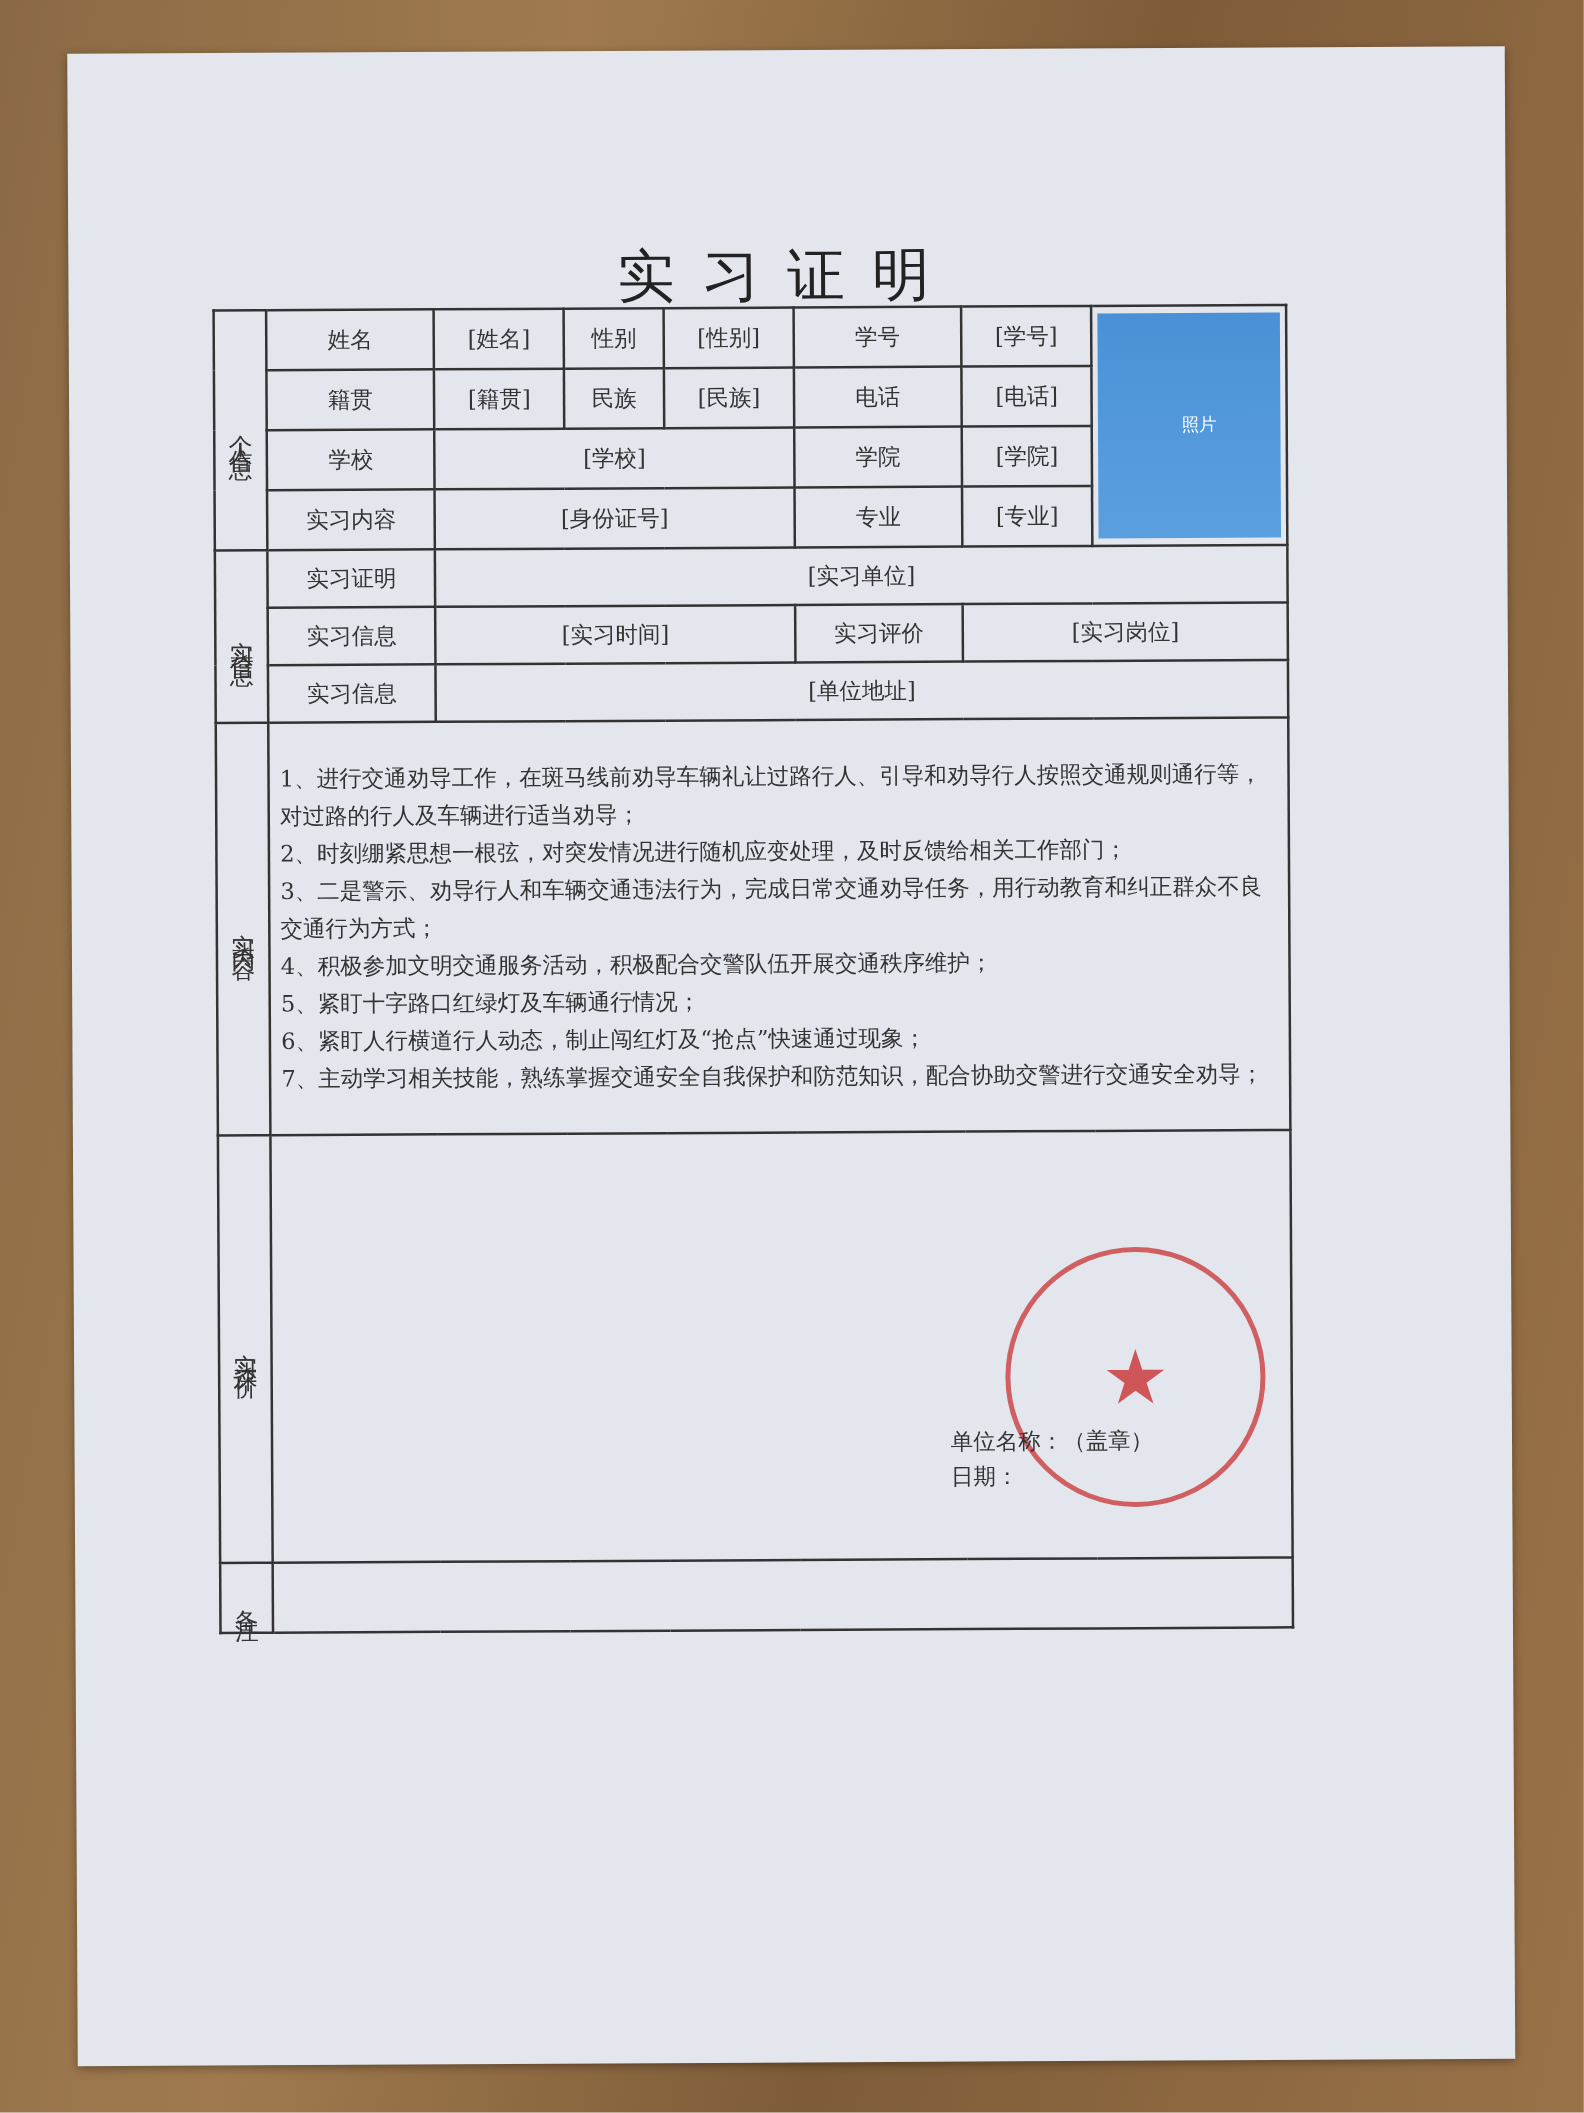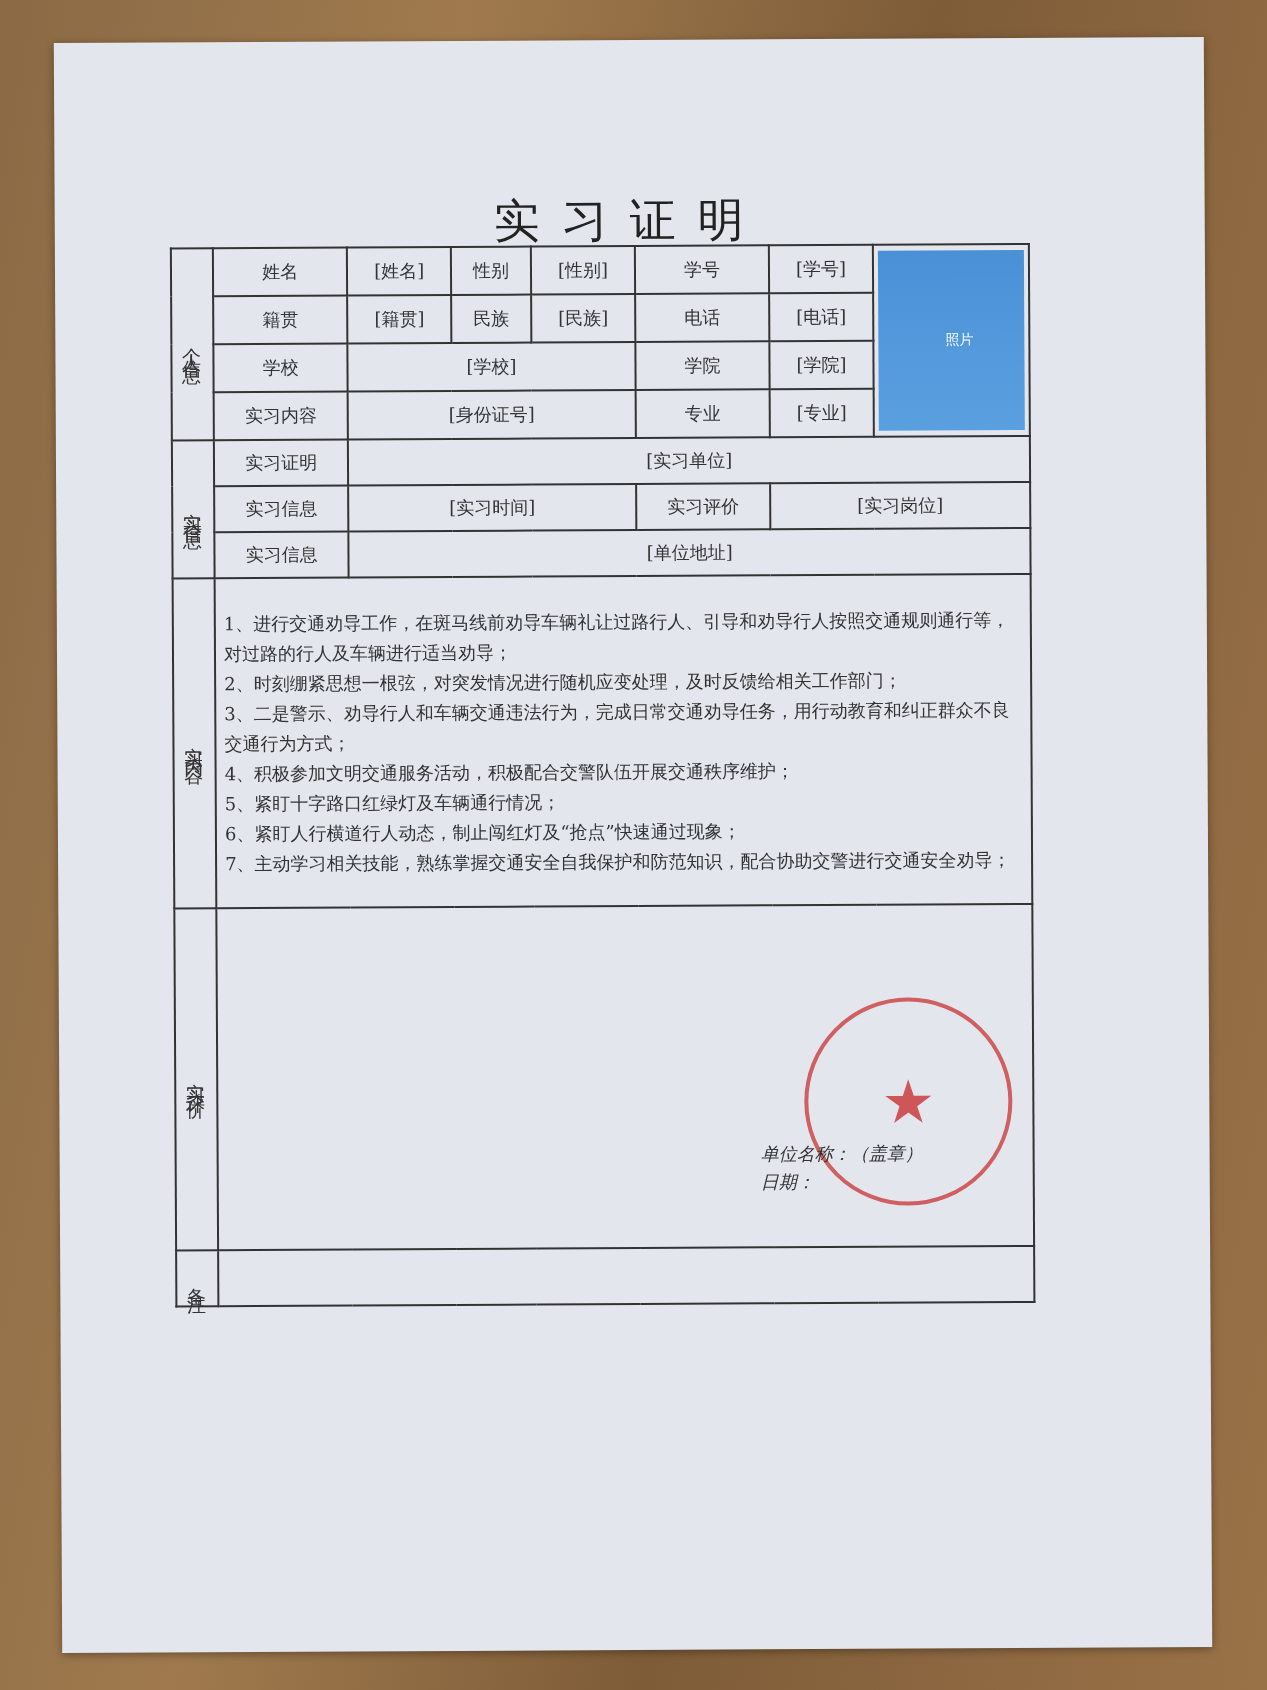--- a/index.html
+++ b/index.html
@@ -35,21 +35,21 @@
     color:#fff; font-size:14px;padding-left:16px;
   }
   .content { text-align:left !important; padding:30px 8px 20px !important; line-height:30px; font-size:18px; vertical-align:top; }
   .eval { position:relative; height:340px; }
   .seal {
     position:absolute; right:20px; bottom:40px; width:200px; height:200px;
     border:4px solid rgba(200,50,50,0.75); border-radius:50%;
     color:rgba(200,50,50,0.8); display:flex; align-items:center; justify-content:center;
     font-size:60px;
   }
-  .sign { position:absolute; right:110px; bottom:50px; text-align:left; font-size:18px; line-height:28px;font-style:italic; }
+  .sign { position:absolute; right:110px; bottom:50px; text-align:left; font-size:18px; line-height:28px; }
 </style>
 </head>
 <body>
 
 <div class="paper">
   <div class="title">实习证明</div>
 
   <table class="form">
     <tbody>
         <tr style="height:48px">

